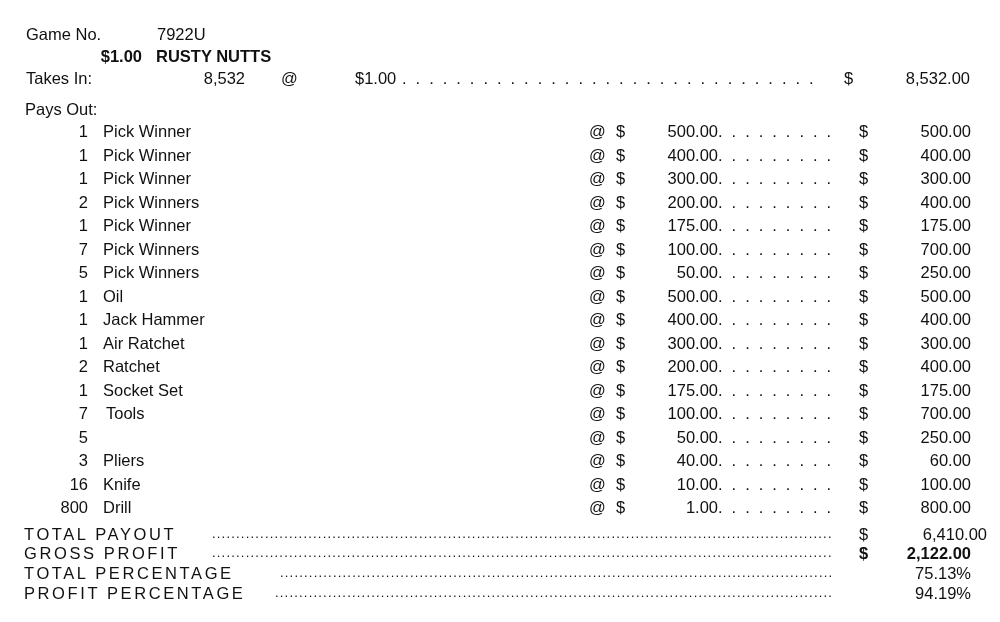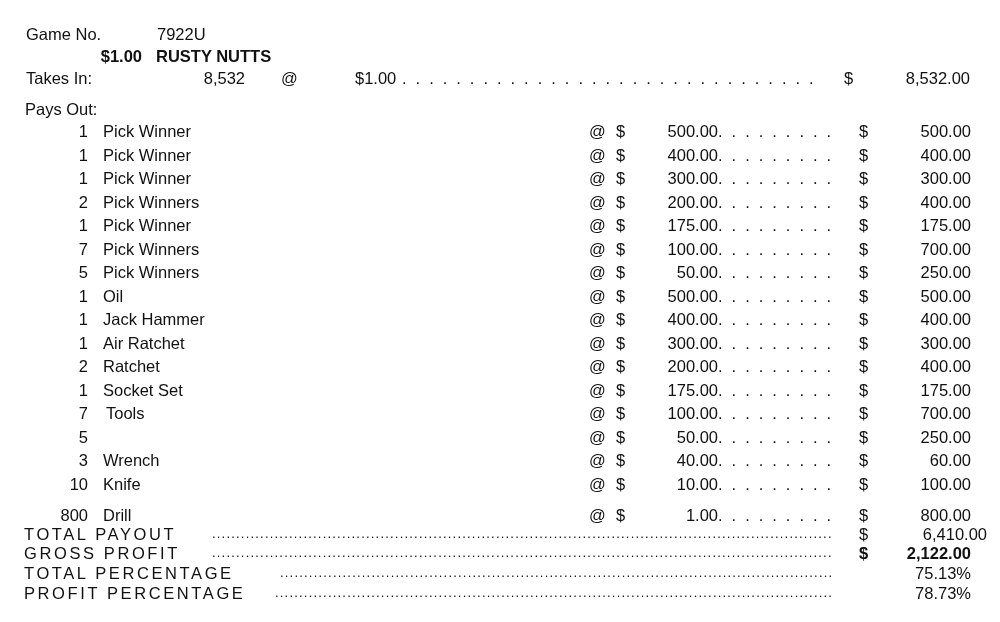--- a/index.html
+++ b/index.html
@@ -170,39 +170,39 @@
       <div class="abs r" style="left:40px; width:48px;">5</div>
       <div class="abs" style="left:589px;">@</div>
       <div class="abs" style="left:616px;">$</div>
       <div class="abs r" style="left:640px; width:78px;">50.00</div>
       <div class="abs dots" style="left:718px; width:120px;">. . . . . . . . . . . . . . . . . . . . . . . . . . . . . . . . . . . . . . . . . . . . . . . . . . . . . . . . . . . . . . . . . .</div>
       <div class="abs" style="left:859px;">$</div>
       <div class="abs r" style="left:880px; width:91px;">250.00</div>
     </div>
     <div class="row" style="top:329px;">
       <div class="abs r" style="left:40px; width:48px;">3</div>
-      <div class="abs" style="left:103px;">Wrench</div>
+      <div class="abs" style="left:103px;">Pliers</div>
       <div class="abs" style="left:589px;">@</div>
       <div class="abs" style="left:616px;">$</div>
       <div class="abs r" style="left:640px; width:78px;">40.00</div>
       <div class="abs dots" style="left:718px; width:120px;">. . . . . . . . . . . . . . . . . . . . . . . . . . . . . . . . . . . . . . . . . . . . . . . . . . . . . . . . . . . . . . . . . .</div>
       <div class="abs" style="left:859px;">$</div>
       <div class="abs r" style="left:880px; width:91px;">60.00</div>
     </div>
     <div class="row" style="top:352.5px;">
-      <div class="abs r" style="left:40px; width:48px;">10</div>
+      <div class="abs r" style="left:40px; width:48px;">16</div>
       <div class="abs" style="left:103px;">Knife</div>
       <div class="abs" style="left:589px;">@</div>
       <div class="abs" style="left:616px;">$</div>
       <div class="abs r" style="left:640px; width:78px;">10.00</div>
       <div class="abs dots" style="left:718px; width:120px;">. . . . . . . . . . . . . . . . . . . . . . . . . . . . . . . . . . . . . . . . . . . . . . . . . . . . . . . . . . . . . . . . . .</div>
       <div class="abs" style="left:859px;">$</div>
       <div class="abs r" style="left:880px; width:91px;">100.00</div>
     </div>
-    <div class="row" style="top:376px;margin-top:8px;">
+    <div class="row" style="top:376px;">
       <div class="abs r" style="left:40px; width:48px;">800</div>
       <div class="abs" style="left:103px;">Drill</div>
       <div class="abs" style="left:589px;">@</div>
       <div class="abs" style="left:616px;">$</div>
       <div class="abs r" style="left:640px; width:78px;">1.00</div>
       <div class="abs dots" style="left:718px; width:120px;">. . . . . . . . . . . . . . . . . . . . . . . . . . . . . . . . . . . . . . . . . . . . . . . . . . . . . . . . . . . . . . . . . .</div>
       <div class="abs" style="left:859px;">$</div>
       <div class="abs r" style="left:880px; width:91px;">800.00</div>
     </div>
   </div>
@@ -217,15 +217,15 @@
     <div class="abs dots-fine" style="left:212px; width:620px; top:543px;">......................................................................................................................................................</div>
     <div class="abs bold" style="left:859px; top:543px;">$</div>
     <div class="abs r bold" style="left:870px; width:101px; top:543px;">2,122.00</div>
 
     <div class="abs spaced" style="left:24px; top:563px;">TOTAL PERCENTAGE</div>
     <div class="abs dots-fine" style="left:280px; width:552px; top:563px;">......................................................................................................................................................</div>
     <div class="abs r" style="left:870px; width:101px; top:563px;">75.13%</div>
 
     <div class="abs spaced" style="left:24px; top:583px;">PROFIT PERCENTAGE</div>
     <div class="abs dots-fine" style="left:275px; width:557px; top:583px;">......................................................................................................................................................</div>
-    <div class="abs r" style="left:870px; width:101px; top:583px;">78.73%</div>
+    <div class="abs r" style="left:870px; width:101px; top:583px;">94.19%</div>
   </div>
 </div>
 
 </body></html>

